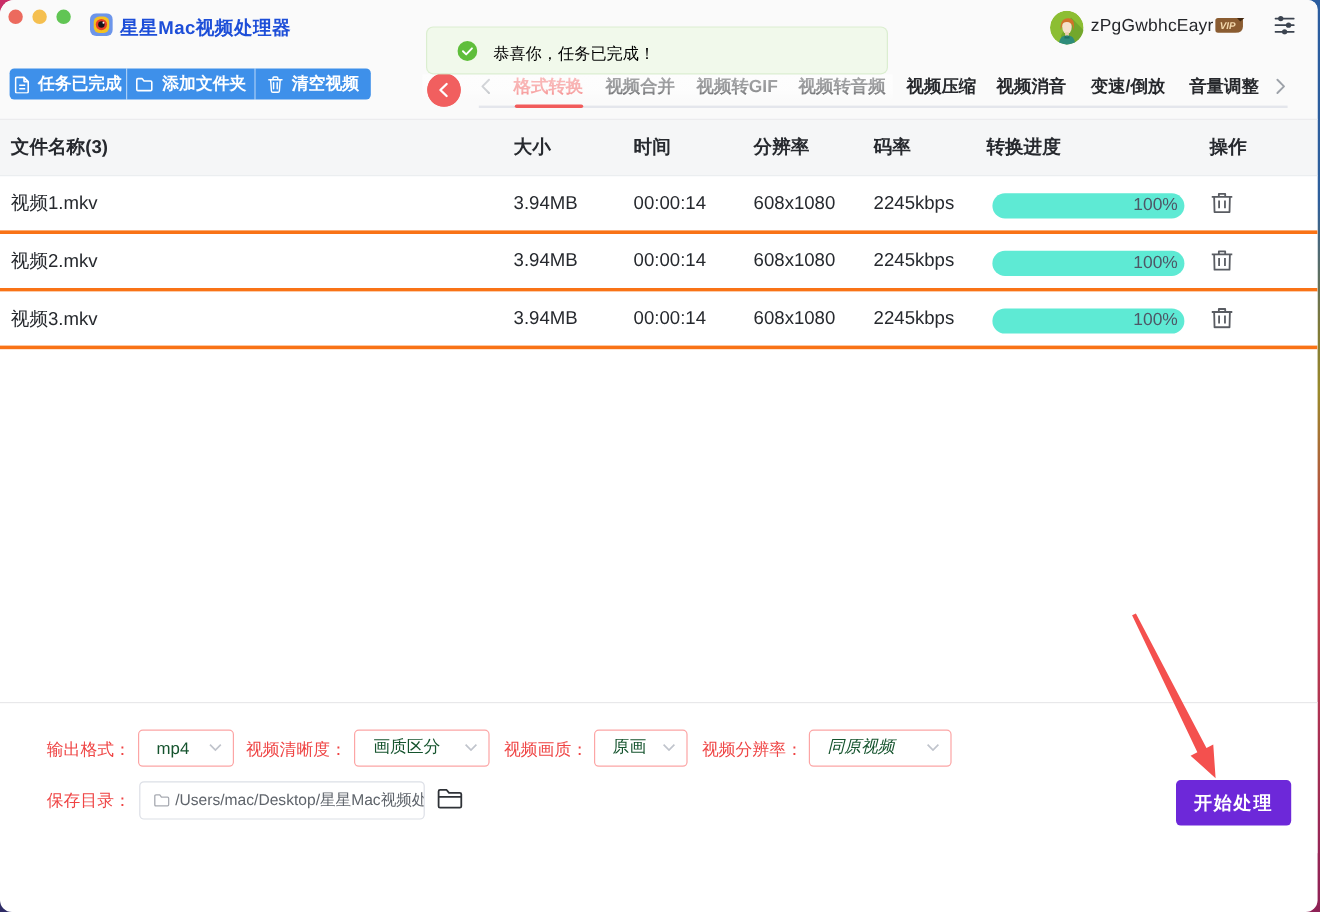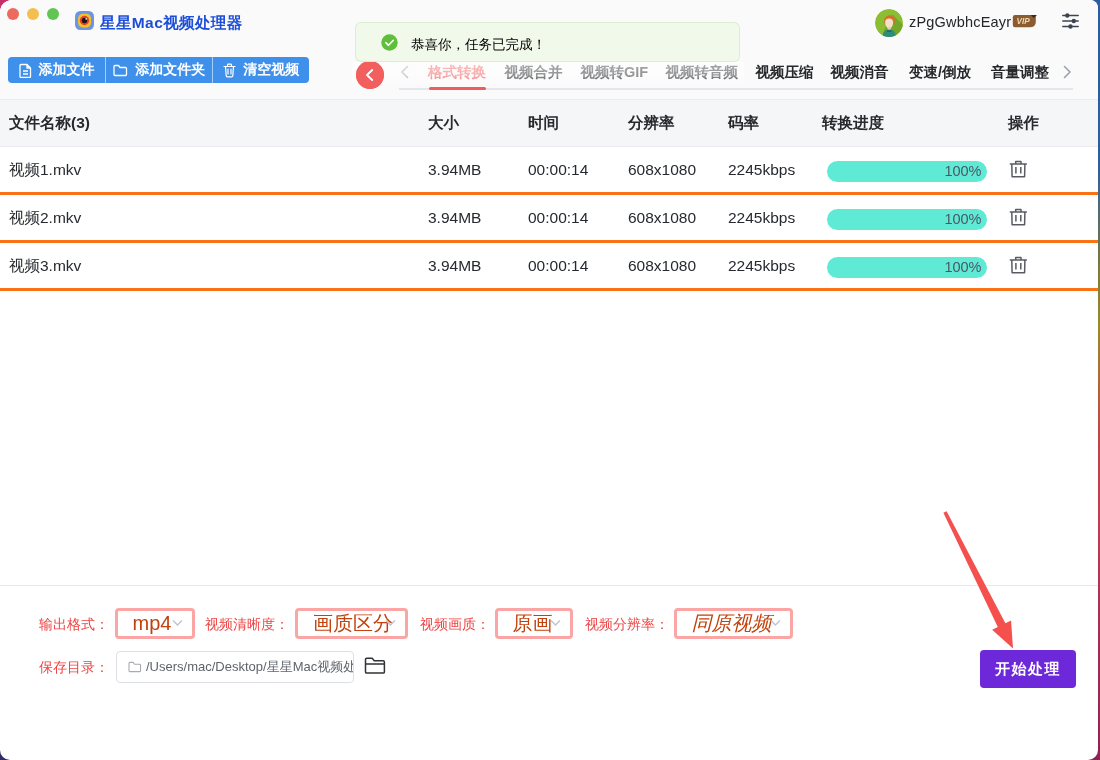--- a/index.html
+++ b/index.html
@@ -44,21 +44,21 @@
   #thead { position:absolute; left:0; top:99px; width:100%; height:48px; background:#f5f6f7; border-top:1px solid #ececee; border-bottom:1px solid #e9ebee; font-weight:bold; font-size:15.5px; color:#26292e; }
   .trow { position:absolute; left:0; width:100%; height:48px; background:#fff; border-bottom:3px solid #f97316; font-size:15.5px; color:#26292e; }
   .cell { position:absolute; top:50%; transform:translateY(-50%); white-space:nowrap; }
   .c1{left:9px;} .c2{left:428px;} .c3{left:528px;} .c4{left:628px;} .c5{left:728px;} .c6{left:822px;} .c7{left:1008px;}
   .pbar { position:absolute; left:827px; top:13.5px; width:160px; height:21px; background:#5eead4; border-radius:10.5px; }
   .pbar span { position:absolute; right:5.5px; top:50%; transform:translateY(-50%); font-size:14.5px; color:#4e5766; }
   .trash { position:absolute; left:1009px; top:12.5px; }
   
   #panel { position:absolute; left:0; top:585px; width:100%; height:126px; background:#fff; border-top:1px solid #e8e8ea; }
   .plabel { position:absolute; font-size:14px; color:#ef4444; }
-  .sel { position:absolute; height:31px; top:607.5px; border:3px solid #fca5a5; border-radius:4px; background:#fff; font-size:20px; color:#c2410c; }
+  .sel { position:absolute; height:31px; top:607.5px; border:1px solid #fca5a5; border-radius:4px; background:#fff; font-size:14px; color:#14532d; }
   .sel .stxt { position:absolute; left:15px; top:50%; transform:translateY(-50%); }
   .sel svg { position:absolute; right:9px; top:50%; transform:translateY(-50%); }
   #saveinput { position:absolute; left:116px; top:651px; width:238px; height:32px; border:1px solid #dcdfe6; border-radius:4px; background:#fff; overflow:hidden; }
   #saveinput .ptxt { position:absolute; left:29px; top:50%; transform:translateY(-50%); font-size:13px; color:#5f646b; white-space:nowrap; }
   #startbtn { position:absolute; left:980px; top:650px; width:96px; height:38px; background:#6d28d9; border-radius:4px; color:#fff; font-size:15px; font-weight:bold; letter-spacing:1.5px; display:flex; align-items:center; justify-content:center; }
   
   #footer { position:absolute; left:0; top:711px; width:100%; height:49px; background:linear-gradient(180deg,#fbfbfc, #f2f3f5); border-top:1px solid #e5e6e8; font-size:12.5px; color:#33363c; }
   #version { position:absolute; right:20px; top:17px; font-size:12.5px; color:#24262a; }
 </style>
 </head>
@@ -114,21 +114,21 @@
     <circle cx="5.3" cy="2.5" r="2.2" fill="#3c4450"></circle>
     <circle cx="11.8" cy="8" r="2.2" fill="#3c4450"></circle>
     <circle cx="8.5" cy="13.5" r="2.2" fill="#3c4450"></circle>
   </svg>
 
   <div id="btnbar">
     <div class="tbtn" style="width:97.5px;">
       <svg width="13" height="15" viewBox="0 0 13 15">
           <path d="M2 1.5 h6 l3.5 3.5 v8.5 q0 1 -1 1 h-8.5 q-1 0 -1 -1 v-11 q0 -1 1 -1 Z M8 1.5 v3.5 h3.5 M4 8 h5 M4 11 h5" fill="none" stroke="#fff" stroke-width="1.3" stroke-linejoin="round"></path>
         </svg>
-      <span>添加文件</span>
+      <span>任务已完成</span>
     </div>
     <div class="sep"></div>
     <div class="tbtn" style="width:106.5px;">
       <svg width="15" height="13" viewBox="0 0 15 13">
           <path d="M1 2.5 q0 -1 1 -1 h3.5 l1.5 2 h5.5 q1 0 1 1 v6 q0 1 -1 1 h-10.5 q-1 0 -1 -1 Z" fill="none" stroke="#fff" stroke-width="1.3" stroke-linejoin="round"></path>
         </svg>
       <span>添加文件夹</span>
     </div>
     <div class="sep"></div>
     <div class="tbtn" style="width:96px;">

